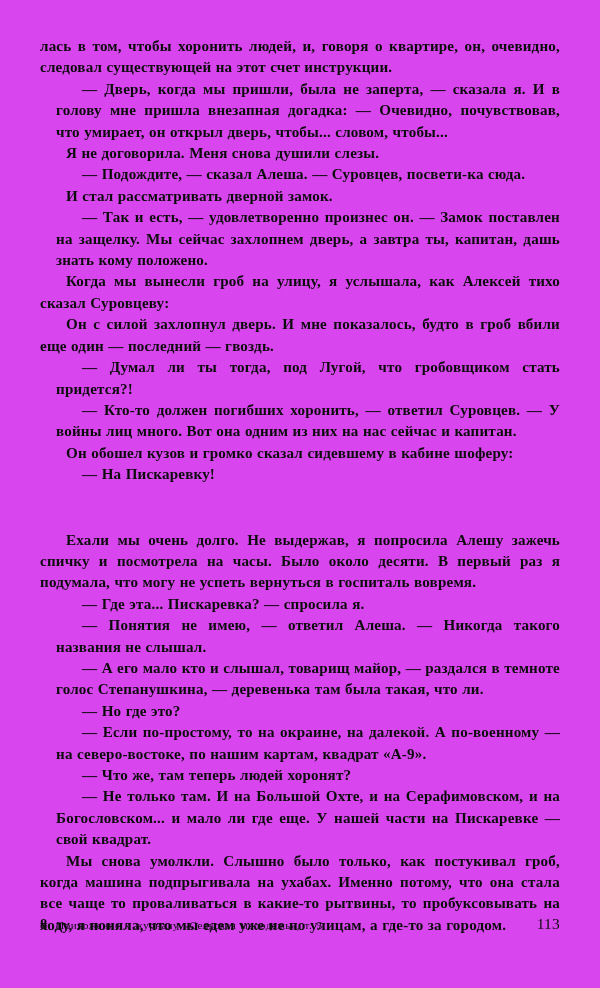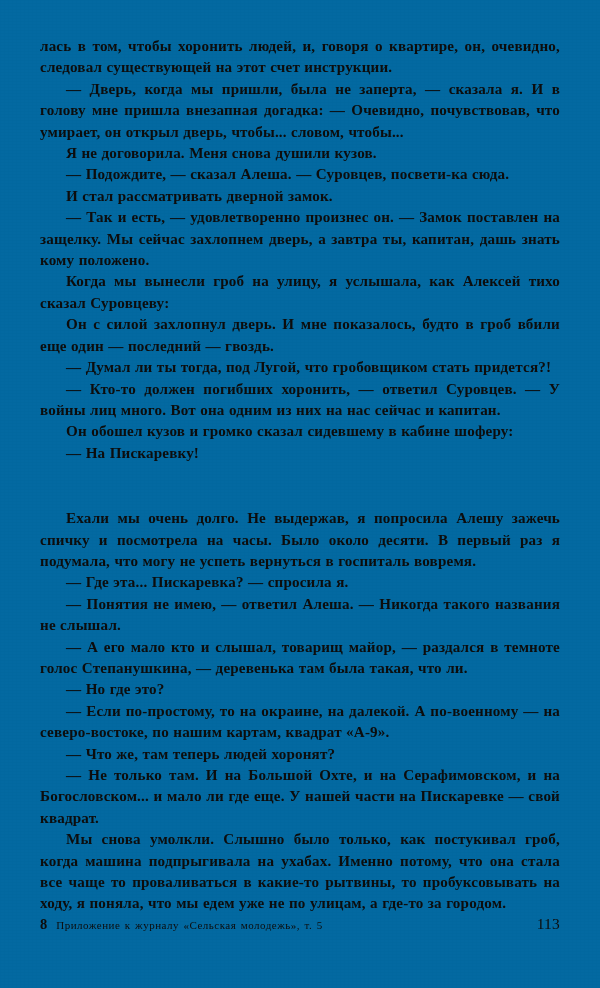--- a/index.html
+++ b/index.html
@@ -12,21 +12,21 @@
     height: 988px;
     position: relative;
     font-family: "Liberation Serif", "DejaVu Serif", serif;
     color: #0d0d0d;
     overflow: hidden;
   }
 
   #page {
     position: absolute;
     inset: 0;
-    background: #0369a1;
+    background: #d946ef;
   }
 
   
   #text-block {
     position: absolute;
     left: 40px;
     top: 36px;
     width: 520px;
   }
 
@@ -47,20 +47,21 @@
   .para.cont {
     text-indent: 0;
   }
   .para.indent {
     text-indent: 26px;
   }
 
   
   .para.dialogue {
     text-indent: 26px;
+    margin-left: 16px;
   }
 
   
   .section-break {
     height: 44px;
   }
 
   
   #footer {
     position: absolute;
@@ -107,21 +108,21 @@
 </style>
 </head>
 <body>
 
 <div id="page">
 
   <div id="text-block">
 
     <p class="para cont">лась в том, чтобы хоронить людей, и, говоря о квартире, он, очевидно, следовал существующей на этот счет инструкции.</p>
     <p class="para dialogue">— Дверь, когда мы пришли, была не заперта, — сказала я. И в голову мне пришла внезапная догадка: — Очевидно, почувствовав, что умирает, он открыл дверь, чтобы... словом, чтобы...</p>
-    <p class="para indent">Я не договорила. Меня снова душили кузов.</p>
+    <p class="para indent">Я не договорила. Меня снова душили слезы.</p>
     <p class="para dialogue">— Подождите, — сказал Алеша. — Суровцев, посвети-ка сюда.</p>
     <p class="para indent">И стал рассматривать дверной замок.</p>
     <p class="para dialogue">— Так и есть, — удовлетворенно произнес он. — Замок поставлен на защелку. Мы сейчас захлопнем дверь, а завтра ты, капитан, дашь знать кому положено.</p>
     <p class="para indent">Когда мы вынесли гроб на улицу, я услышала, как Алексей тихо сказал Суровцеву:</p>
     <p class="para indent">Он с силой захлопнул дверь. И мне показалось, будто в гроб вбили еще один — последний — гвоздь.</p>
     <p class="para dialogue">— Думал ли ты тогда, под Лугой, что гробовщиком стать придется?!</p>
     <p class="para dialogue">— Кто-то должен погибших хоронить, — ответил Суровцев. — У войны лиц много. Вот она одним из них на нас сейчас и капитан.</p>
     <p class="para indent">Он обошел кузов и громко сказал сидевшему в кабине шоферу:</p>
     <p class="para dialogue">— На Пискаревку!</p>
 

